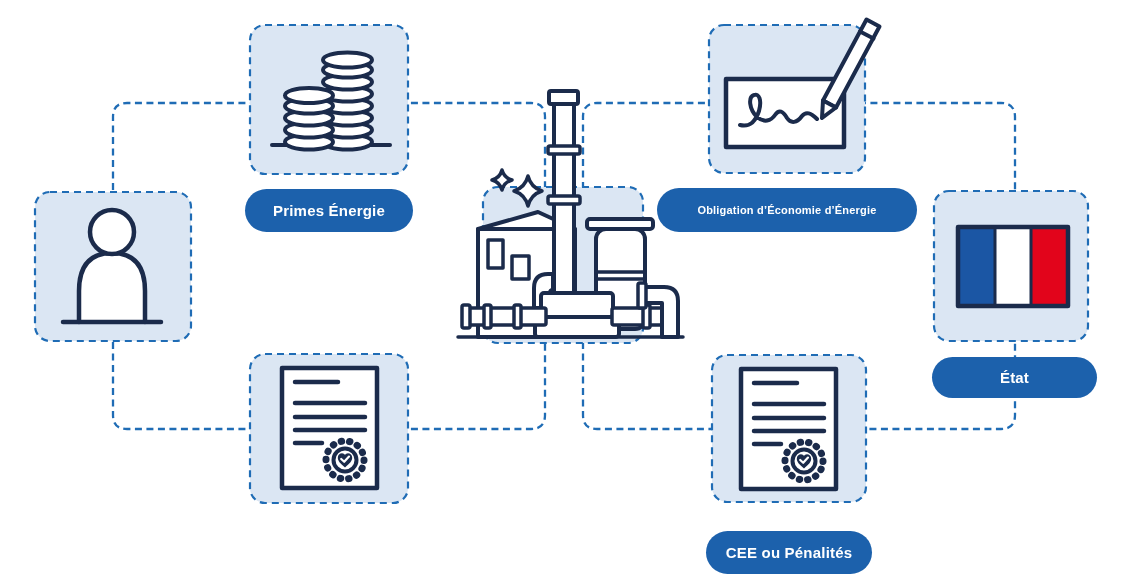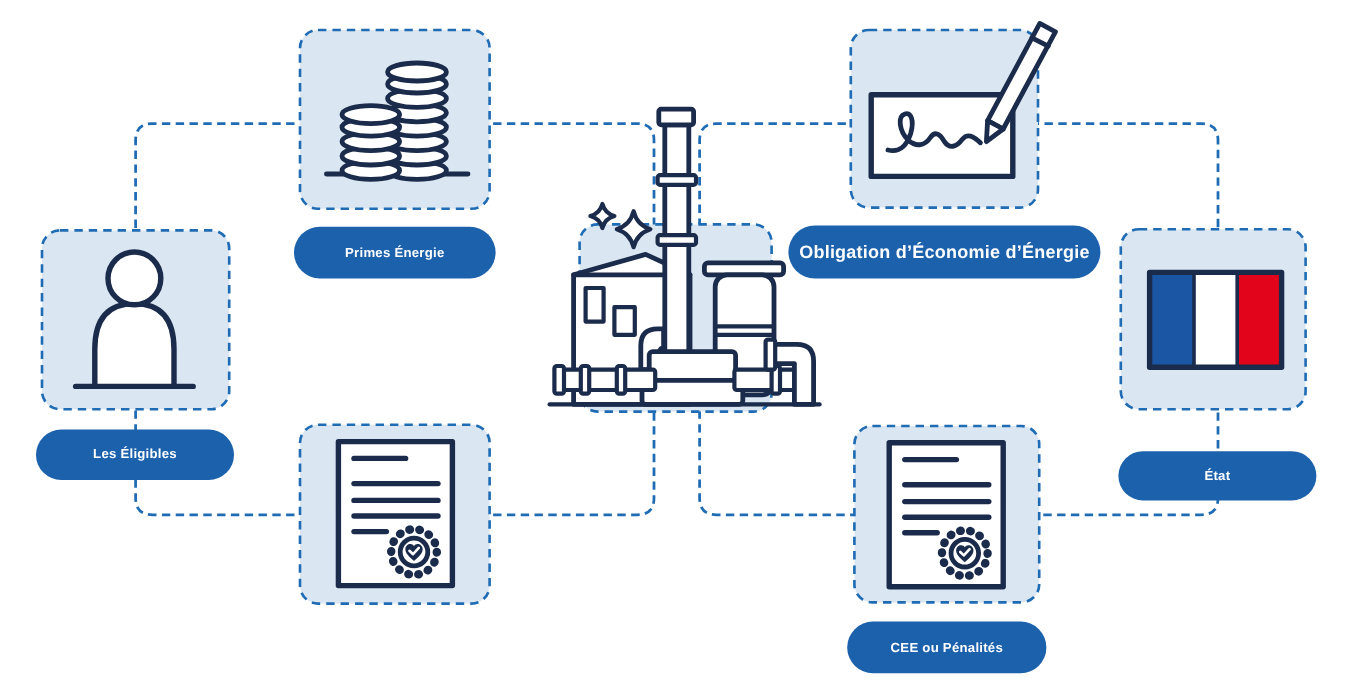--- a/index.html
+++ b/index.html
@@ -24,21 +24,21 @@
   .panel{fill:var(--box_fill);stroke:var(--wire);stroke-width:2.2;stroke-dasharray:7 5;}
   
   .ink{stroke:var(--navy);fill:none;stroke-linecap:round;stroke-linejoin:round;}
   .w45{stroke-width:4.5;} .w4{stroke-width:4;} .w35{stroke-width:3.5;} .w3{stroke-width:3;}
   .fw{fill:#ffffff;}
   .fn{fill:var(--navy);}
   
   .pill{
     position:absolute;background:var(--pill);border-radius:22px;
     display:flex;align-items:center;justify-content:center;
-    color:#ffffff;font-weight:700;font-size:11px;letter-spacing:.2px;white-space:nowrap;
+    color:#ffffff;font-weight:700;font-size:15px;letter-spacing:.2px;white-space:nowrap;
   }
 </style>
 </head>
 <body>
 
 <div id="canvas">
 
   <svg class="abs" style="left:0;top:0" width="1123" height="578">
     <path class="wire" d="M113,190 V117 Q113,103 127,103 H531 Q545,103 545,117 V189"></path>
     <path class="wire" d="M583,189 V117 Q583,103 597,103 H1001 Q1015,103 1015,117 V190"></path>
@@ -159,25 +159,24 @@
       <rect class="ink w35 fw" x="22" y="225" width="8" height="23" rx="2"></rect>
       <rect class="ink w35 fw" x="44" y="225" width="7" height="23" rx="2"></rect>
       <rect class="ink w35 fw" x="74" y="225" width="7" height="23" rx="2"></rect>
       <rect class="ink w35 fw" x="172" y="228" width="50" height="17" rx="2"></rect>
       <rect class="ink w35 fw" x="203" y="225" width="7" height="23" rx="2"></rect>
       <path class="ink w4 fw" d="M205,207 H224 Q238,207 238,221 V257 H222 V223 H205 Z"></path>
       <rect class="ink w35 fw" x="198" y="203" width="8" height="25" rx="2"></rect>
     </g>
   </svg>
 
-  <div class="pill" style="left:30px;top:358px;width:165px;height:42px">Les Éligibles</div>
 
   <div class="pill" style="left:245px;top:189px;width:168px;height:43px">Primes Énergie</div>
 
 
-  <div class="pill" style="left:657px;top:188px;width:260px;height:44px;font-size:15px">Obligation d’Économie d’Énergie</div>
+  <div class="pill" style="left:657px;top:188px;width:260px;height:44px;font-size:11px">Obligation d’Économie d’Énergie</div>
 
-  <div class="pill" style="left:932px;top:376px;width:165px;height:41px">État</div>
+  <div class="pill" style="left:932px;top:357px;width:165px;height:41px">État</div>
 
 
-  <div class="pill" style="left:706px;top:518px;width:166px;height:43px">CEE ou Pénalités</div>
+  <div class="pill" style="left:706px;top:531px;width:166px;height:43px">CEE ou Pénalités</div>
 
 </div>
 
 </body></html>

